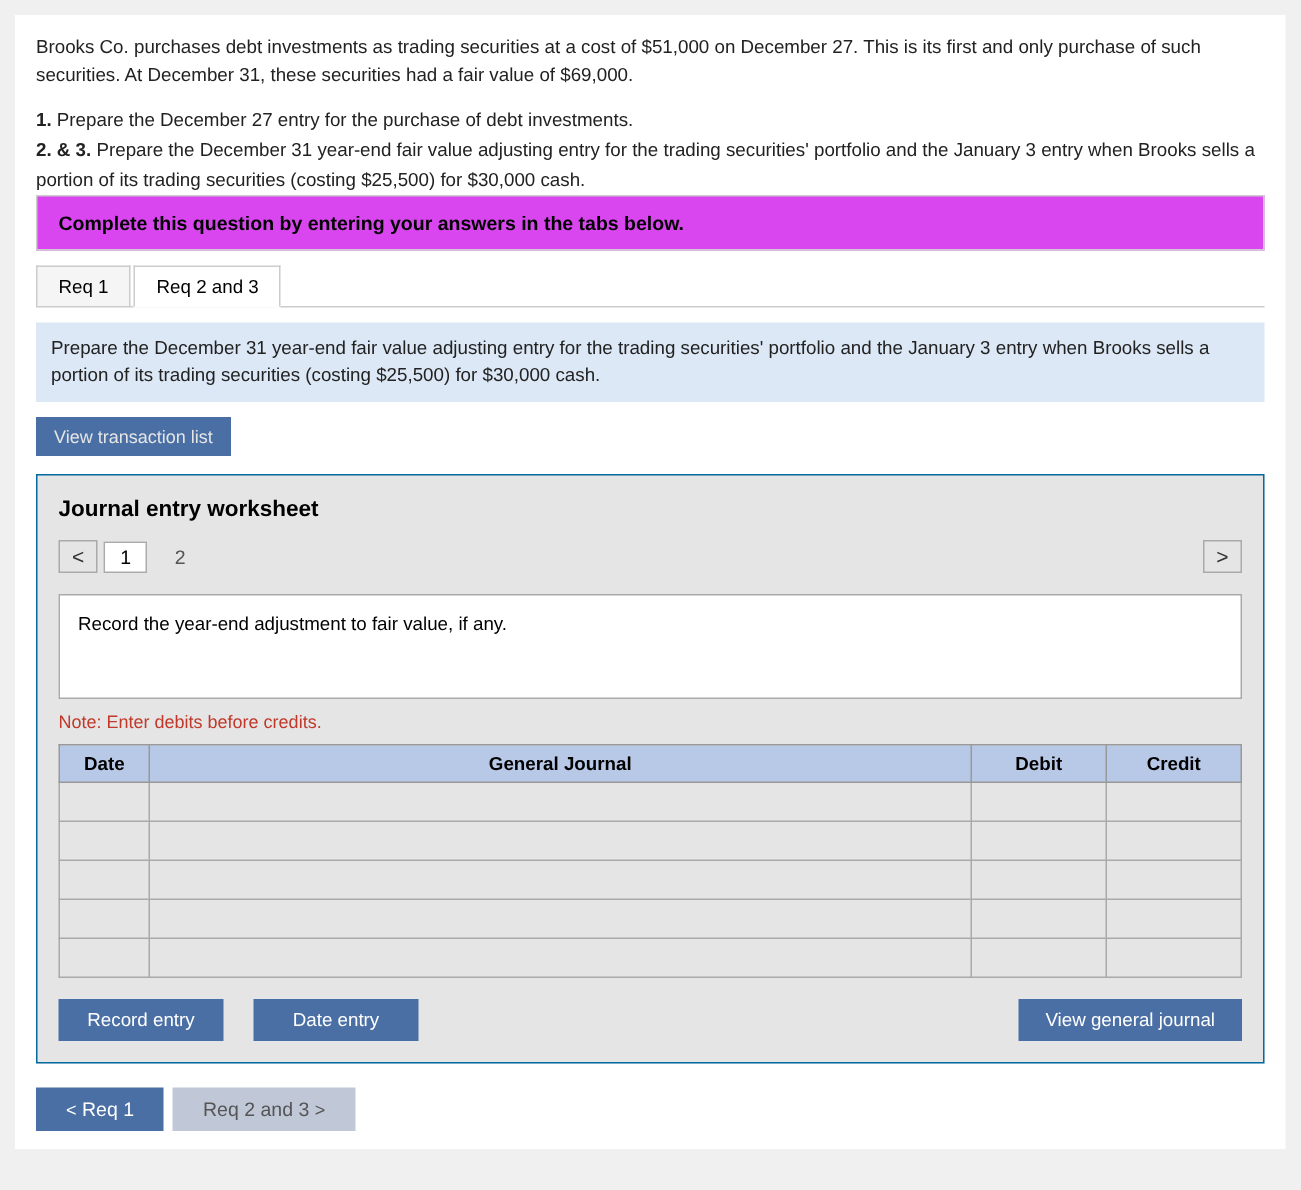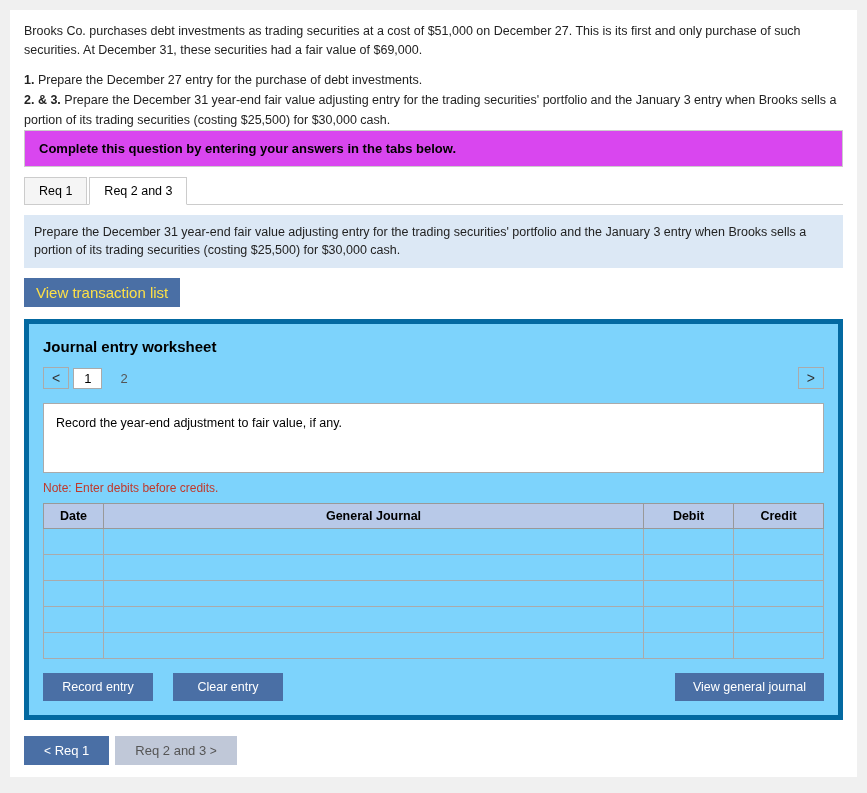--- a/index.html
+++ b/index.html
@@ -61,31 +61,31 @@
     .req-description {
       background: #dce8f5;
       padding: 8px 10px;
       font-size: 12.5px;
       line-height: 1.5;
       margin-bottom: 10px;
       color: #222;
     }
     .view-transaction-btn {
       background: #4a6fa5;
-      color: #fde047;
+      color: #e5e5e5;
       border: none;
       padding: 6px 12px;
-      font-size: 15px;
+      font-size: 12px;
       cursor: pointer;
       margin-bottom: 12px;
     }
     .worksheet-container {
-      border: 5px solid #0369a1;
+      border: 1px solid #0369a1;
       padding: 14px;
-      background: #7dd3fc;
+      background: #e5e5e5;
       margin-bottom: 14px;
     }
     .worksheet-title {
       font-size: 15px;
       font-weight: bold;
       margin-bottom: 12px;
     }
     .nav-row {
       display: flex;
       align-items: center;
@@ -298,21 +298,21 @@
             <td><input type="text" style=""></td>
           </tr>
         </tbody>
     </table>
 
     <div class="action-row">
       <button class="action-btn">
         <span>Record entry</span>
       </button>
       <button class="action-btn">
-        <span>Clear entry</span>
+        <span>Date entry</span>
       </button>
       <button class="action-btn" style="margin-left:auto;">
         <span>View general journal</span>
       </button>
     </div>
 
   </div>
 
   <div class="bottom-nav">
     <button class="bottom-btn active">

